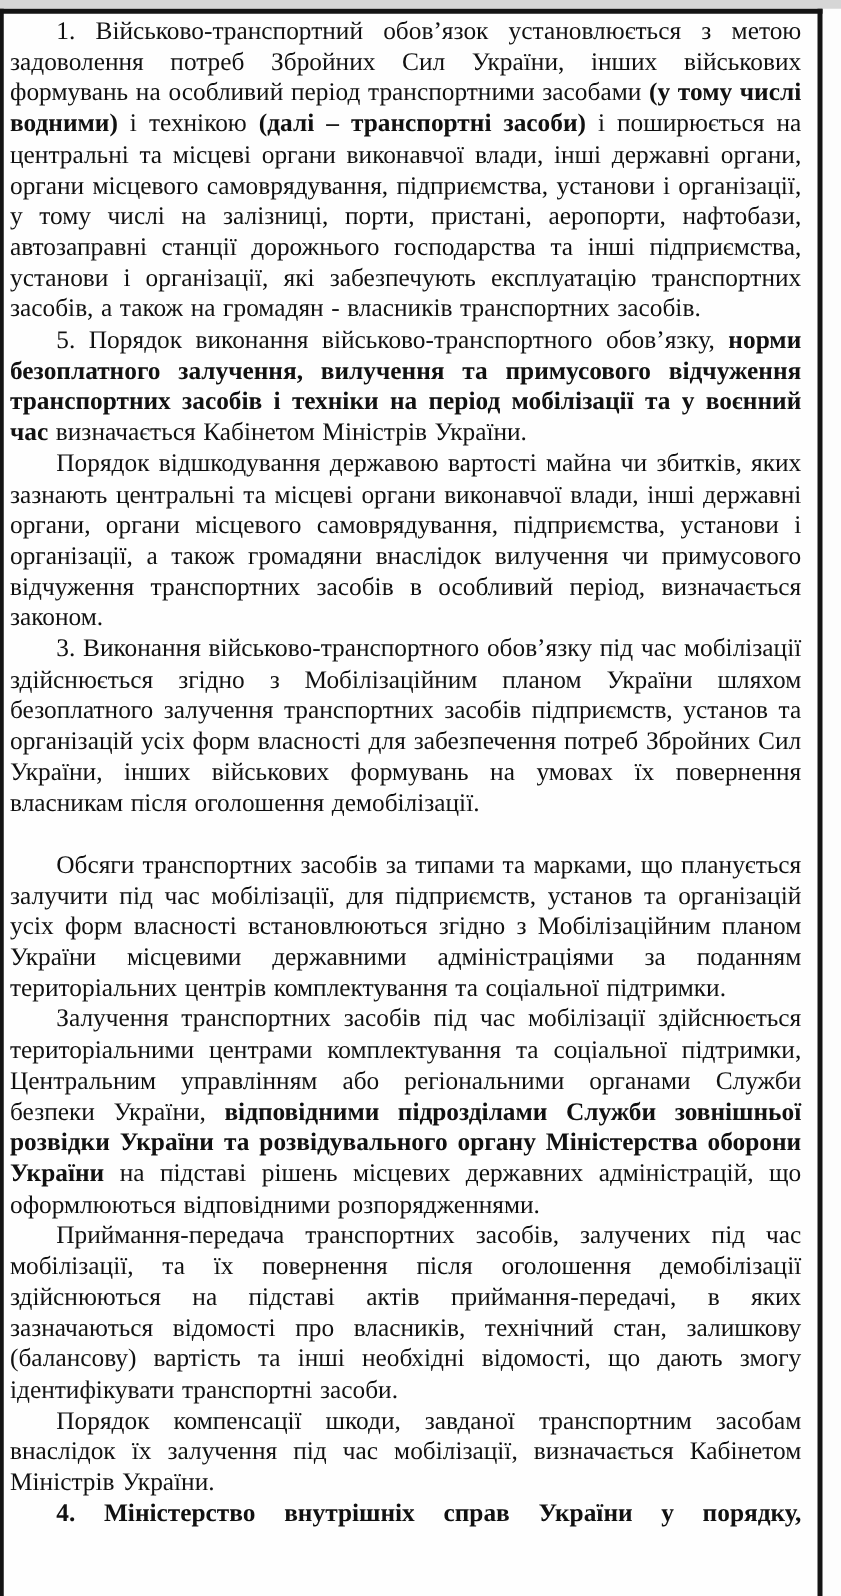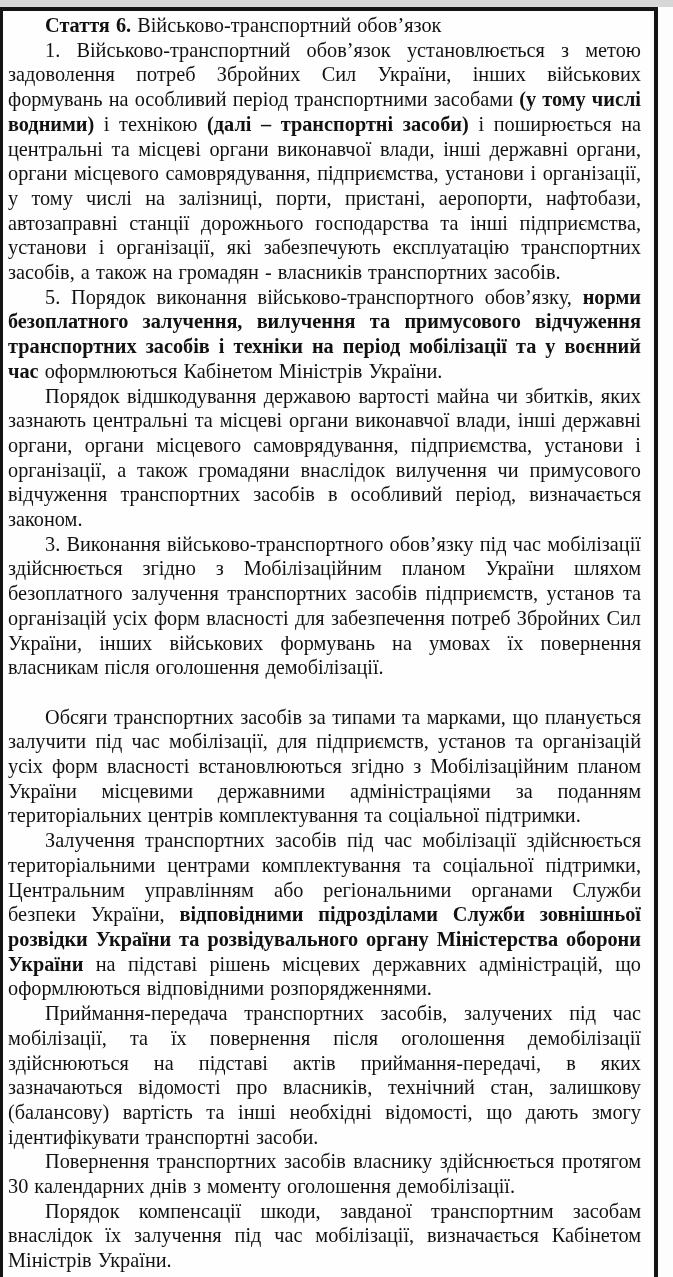--- a/index.html
+++ b/index.html
@@ -49,25 +49,23 @@
   .para.justify-last { text-align-last: justify; }
   .run.bold { font-weight: bold; }
 </style>
 </head>
 <body>
 
 <div class="scan-top-strip"></div>
 
 <div class="doc-frame">
   <div class="doc-body">
-      <p class="para indent"><span class="run bold">Стаття 6.</span><span class="run"> Військово-транспортний обов’язок</span></p>
       <p class="para indent"><span class="run">1. Військово-транспортний обов’язок установлюється з метою задоволення потреб Збройних Сил України, інших військових формувань на особливий період транспортними засобами </span><span class="run bold">(у тому числі водними)</span><span class="run"> і технікою </span><span class="run bold">(далі – транспортні засоби)</span><span class="run"> і поширюється на центральні та місцеві органи виконавчої влади, інші державні органи, органи місцевого самоврядування, підприємства, установи і організації, у тому числі на залізниці, порти, пристані, аеропорти, нафтобази, автозаправні станції дорожнього господарства та інші підприємства, установи і організації, які забезпечують експлуатацію транспортних засобів, а також на громадян - власників транспортних засобів.</span></p>
-      <p class="para indent"><span class="run">5. Порядок виконання військово-транспортного обов’язку, </span><span class="run bold">норми безоплатного залучення, вилучення та примусового відчуження транспортних засобів і техніки на період мобілізації та у воєнний час</span><span class="run"> оформлюються Кабінетом Міністрів України.</span></p>
+      <p class="para indent"><span class="run">5. Порядок виконання військово-транспортного обов’язку, </span><span class="run bold">норми безоплатного залучення, вилучення та примусового відчуження транспортних засобів і техніки на період мобілізації та у воєнний час</span><span class="run"> визначається Кабінетом Міністрів України.</span></p>
       <p class="para indent"><span class="run">Порядок відшкодування державою вартості майна чи збитків, яких зазнають центральні та місцеві органи виконавчої влади, інші державні органи, органи місцевого самоврядування, підприємства, установи і організації, а також громадяни внаслідок вилучення чи примусового відчуження транспортних засобів в особливий період, визначається законом.</span></p>
       <p class="para indent"><span class="run">3. Виконання військово-транспортного обов’язку під час мобілізації здійснюється згідно з Мобілізаційним планом України шляхом безоплатного залучення транспортних засобів підприємств, установ та організацій усіх форм власності для забезпечення потреб Збройних Сил України, інших військових формувань на умовах їх повернення власникам після оголошення демобілізації.</span></p>
       <p class="para indent space-before"><span class="run">Обсяги транспортних засобів за типами та марками, що планується залучити під час мобілізації, для підприємств, установ та організацій усіх форм власності встановлюються згідно з Мобілізаційним планом України місцевими державними адміністраціями за поданням територіальних центрів комплектування та соціальної підтримки.</span></p>
       <p class="para indent"><span class="run">Залучення транспортних засобів під час мобілізації здійснюється територіальними центрами комплектування та соціальної підтримки, Центральним управлінням або регіональними органами Служби безпеки України, </span><span class="run bold">відповідними підрозділами Служби зовнішньої розвідки України та розвідувального органу Міністерства оборони України</span><span class="run"> на підставі рішень місцевих державних адміністрацій, що оформлюються відповідними розпорядженнями.</span></p>
       <p class="para indent"><span class="run">Приймання-передача транспортних засобів, залучених під час мобілізації, та їх повернення після оголошення демобілізації здійснюються на підставі актів приймання-передачі, в яких зазначаються відомості про власників, технічний стан, залишкову (балансову) вартість та інші необхідні відомості, що дають змогу ідентифікувати транспортні засоби.</span></p>
-      <p class="para indent"><span class="run">Повернення транспортних засобів власнику здійснюється протягом 30 календарних днів з моменту оголошення демобілізації.</span></p>
       <p class="para indent"><span class="run">Порядок компенсації шкоди, завданої транспортним засобам внаслідок їх залучення під час мобілізації, визначається Кабінетом Міністрів України.</span></p>
       <p class="para indent justify-last"><span class="run bold">4. Міністерство внутрішніх справ України у порядку,</span></p>
     </div>
 </div>
 
 </body></html>

